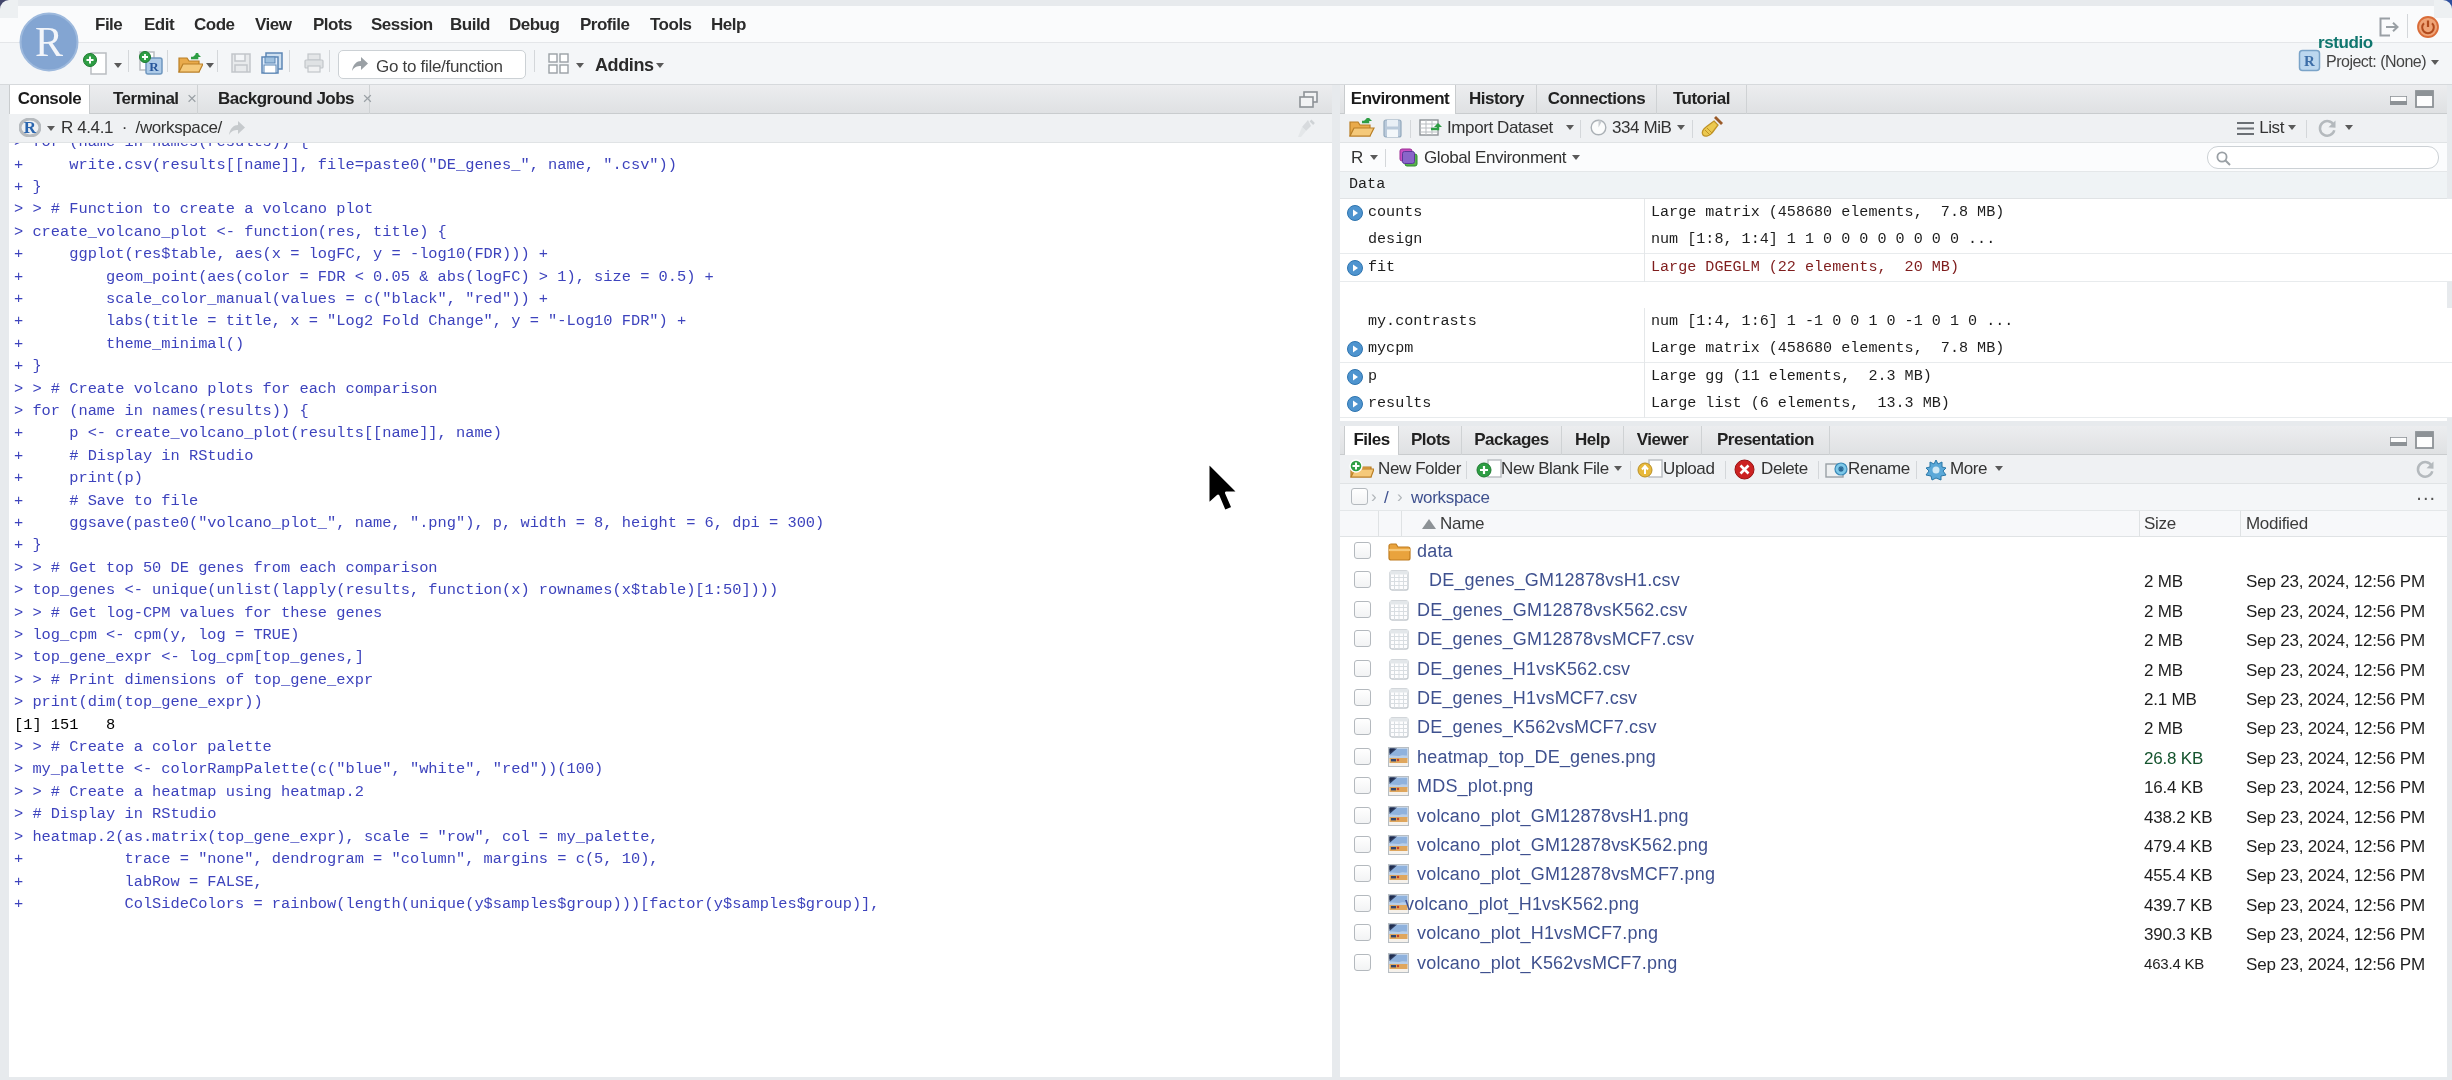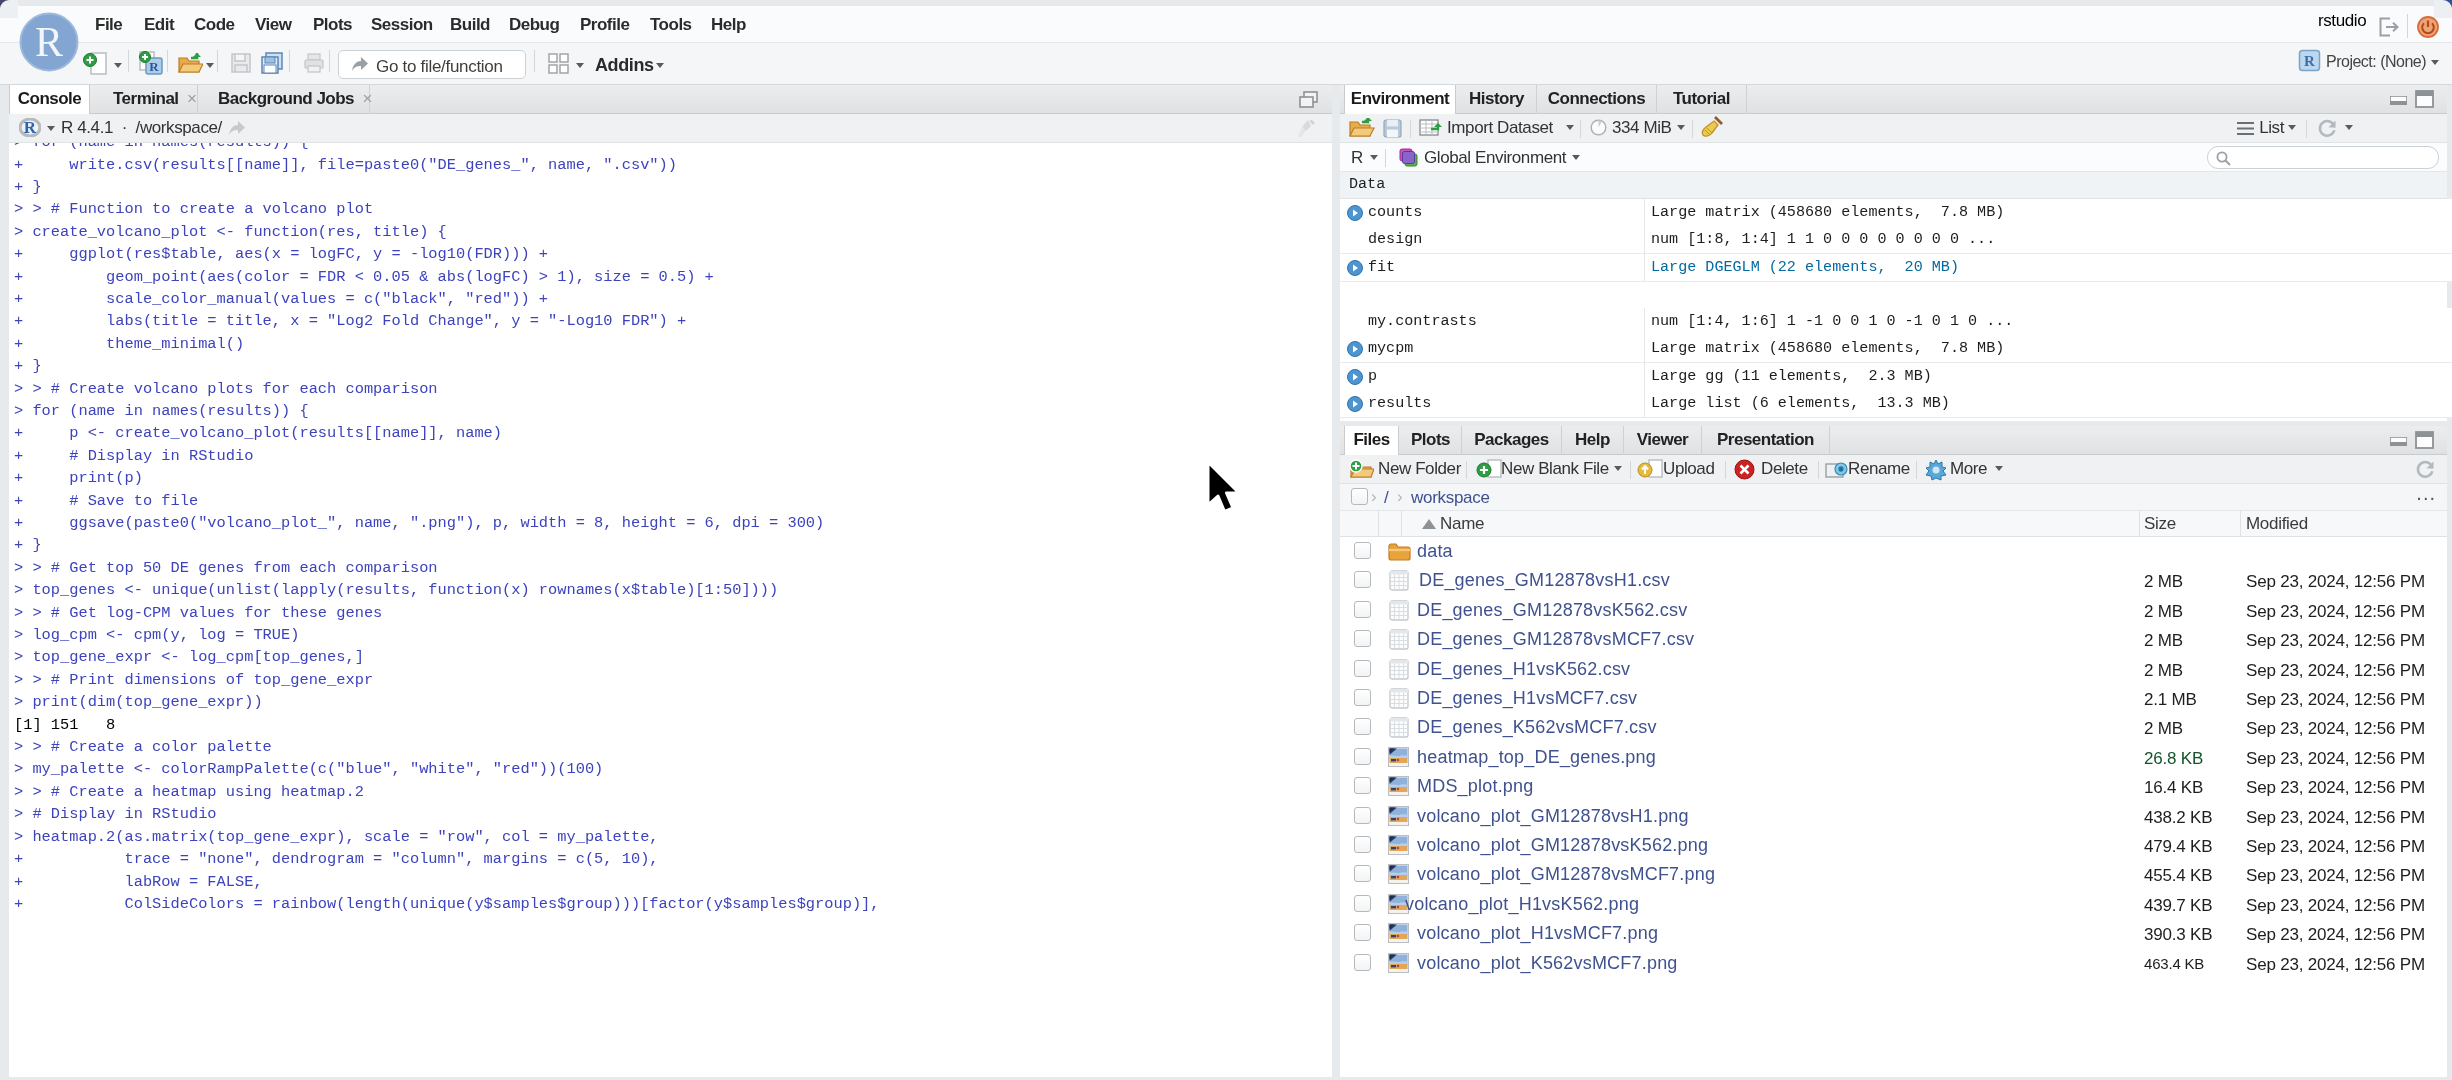--- a/index.html
+++ b/index.html
@@ -45,21 +45,21 @@
 <span class="abs" style="left:255px">View</span>
 <span class="abs" style="left:313px">Plots</span>
 <span class="abs" style="left:371px">Session</span>
 <span class="abs" style="left:450px">Build</span>
 <span class="abs" style="left:509px">Debug</span>
 <span class="abs" style="left:580px">Profile</span>
 <span class="abs" style="left:650px">Tools</span>
 <span class="abs" style="left:711px">Help</span>
 </div>
 
-<div class="abs" style="left:2318px;top:11px;font-size:17px;letter-spacing:-0.4px;font-weight:400;color:#000000">rstudio</div>
+<div class="abs" style="left:2318px;top:33px;font-size:17px;letter-spacing:-0.4px;font-weight:700;color:#0f766e">rstudio</div>
 <svg class="abs" style="left:2378px;top:17px" width="22" height="20" viewBox="0 0 22 20">
   <path d="M12 1.5 L2.5 1.5 L2.5 18.5 L12 18.5" fill="none" stroke="#9aa0a5" stroke-width="2"></path>
   <path d="M8 10 L19 10 M15 5.8 L19.5 10 L15 14.2" fill="none" stroke="#9aa0a5" stroke-width="2"></path>
 </svg>
 <div class="abs" style="left:2407px;top:14px;width:1px;height:24px;background:#d4d7da"></div>
 <svg class="abs" style="left:2417px;top:16px" width="22" height="22" viewBox="0 0 22 22">
   <circle cx="11" cy="11" r="10" fill="#efa477" stroke="#d96c38" stroke-width="1.8"></circle>
   <path d="M11 4.5 L11 11" stroke="#b14a1c" stroke-width="2.2"></path>
   <path d="M7 7.2 A5.8 5.8 0 1 0 15 7.2" fill="none" stroke="#b14a1c" stroke-width="2"></path>
 </svg>
@@ -310,21 +310,21 @@
         </svg>
       </div>
 <div class="env-row" style="top:54.5px">
         <svg class="abs" style="left:7px;top:6px" width="16" height="16" viewBox="0 0 16 16">
           <circle cx="8" cy="8" r="7.5" fill="#4e94cf"></circle>
           <circle cx="8" cy="8" r="7.5" fill="none" stroke="#2e74af" stroke-width="1"></circle>
           <path d="M6 4.5 L11 8 L6 11.5 Z" fill="#fff"></path>
         </svg>
         <div class="abs mono" style="left:28px;top:4px;font-size:15.1px;color:#1d1d1d">fit</div>
         <div class="abs" style="left:304px;top:0;width:1px;height:28px;background:#e4e7e9"></div>
-        <div class="abs mono" style="left:311px;top:4px;font-size:15.1px;color:#0369a1">Large DGEGLM (22 elements,  20 MB)</div>
+        <div class="abs mono" style="left:311px;top:4px;font-size:15.1px;color:#7f1d1d">Large DGEGLM (22 elements,  20 MB)</div>
         <svg class="abs" style="right:22px;top:5px" width="17" height="17" viewBox="0 0 17 17">
           <circle cx="7" cy="7" r="5.2" fill="none" stroke="#9aa2a8" stroke-width="1.8"></circle>
           <path d="M11 11 L16 16" stroke="#9aa2a8" stroke-width="2.4"></path>
         </svg>
       </div>
 <div class="env-row" style="top:109.0px">
         <div class="abs mono" style="left:28px;top:4px;font-size:15.1px;color:#1d1d1d">my.contrasts</div>
         <div class="abs" style="left:304px;top:0;width:1px;height:28px;background:#e4e7e9"></div>
         <div class="abs mono" style="left:311px;top:4px;font-size:15.1px;color:#1d1d1d">num [1:4, 1:6] 1 -1 0 0 1 0 -1 0 1 0 ...</div>
         <svg class="abs" style="right:21px;top:5px" width="19" height="17" viewBox="0 0 19 17">
@@ -473,21 +473,21 @@
         </svg>
         <div class="abs lnk" style="left:77px;top:4px;font-size:18px;letter-spacing:0.2px">data</div>
       </div>
 <div class="frow" style="top:29.4px">
         <div class="cb" style="left:14px;top:5px"></div>
         <svg class="abs" style="left:49px;top:4px" width="20" height="21" viewBox="0 0 20 21">
           <rect x="1" y="1" width="18" height="19" rx="2" fill="#fdfdfe" stroke="#c3c9ce" stroke-width="1.3"></rect>
           <rect x="1" y="1" width="18" height="3.5" fill="#e3e7ea"></rect>
           <path d="M1 7.5 L19 7.5 M1 11.5 L19 11.5 M1 15.5 L19 15.5 M5.5 4.5 L5.5 20 M10 4.5 L10 20 M14.5 4.5 L14.5 20" stroke="#d8dde1" stroke-width="1"></path>
         </svg>
-        <div class="abs lnk" style="left:79px;top:4px;font-size:18px;letter-spacing:0.2px">DE_genes_GM12878vsH1.csv</div>
+        <div class="abs lnk" style="left:89px;top:4px;font-size:18px;letter-spacing:0.2px">DE_genes_GM12878vsH1.csv</div>
         <div class="abs" style="left:804px;top:6px;font-size:17px;letter-spacing:-0.2px;color:#1e1e1e">2 MB</div>
         <div class="abs" style="left:906px;top:6px;font-size:17px;letter-spacing:-0.2px;color:#1e1e1e">Sep 23, 2024, 12:56 PM</div>
       </div>
 <div class="frow" style="top:58.8px">
         <div class="cb" style="left:14px;top:5px"></div>
         <svg class="abs" style="left:49px;top:4px" width="20" height="21" viewBox="0 0 20 21">
           <rect x="1" y="1" width="18" height="19" rx="2" fill="#fdfdfe" stroke="#c3c9ce" stroke-width="1.3"></rect>
           <rect x="1" y="1" width="18" height="3.5" fill="#e3e7ea"></rect>
           <path d="M1 7.5 L19 7.5 M1 11.5 L19 11.5 M1 15.5 L19 15.5 M5.5 4.5 L5.5 20 M10 4.5 L10 20 M14.5 4.5 L14.5 20" stroke="#d8dde1" stroke-width="1"></path>
         </svg>

